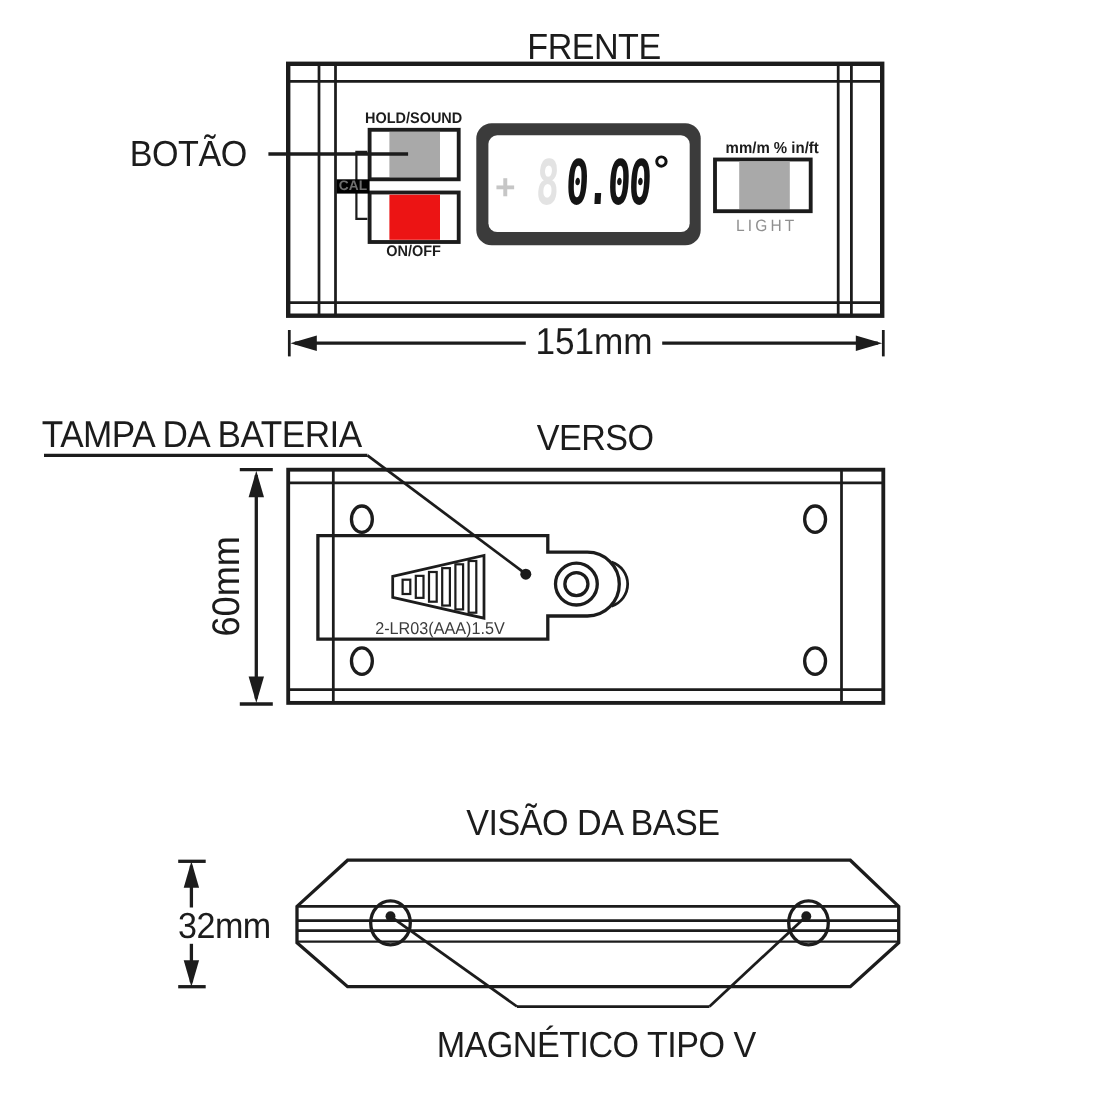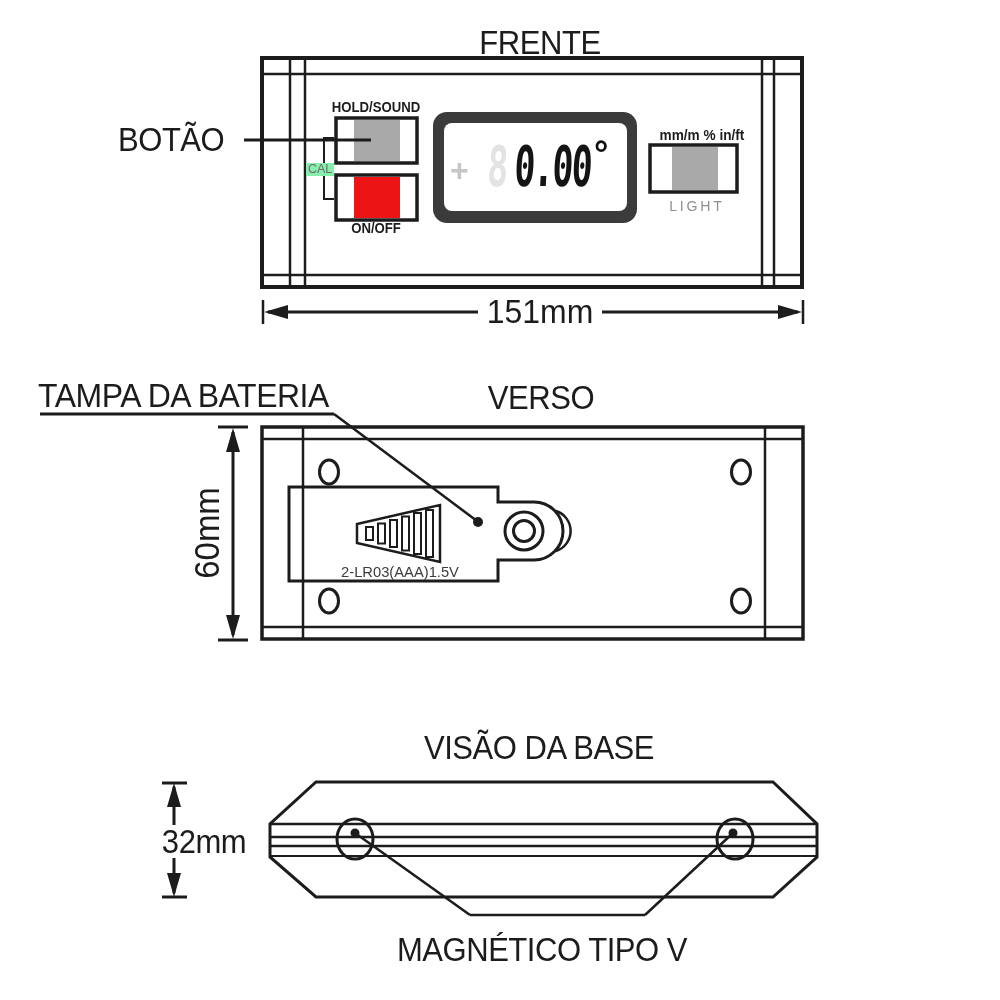--- a/index.html
+++ b/index.html
@@ -7,21 +7,21 @@
           font-family:"Liberation Sans",sans-serif;color:#1c1c1c;}
   #line-art{position:absolute;left:0;top:0;}
   .t{position:absolute;white-space:nowrap;line-height:1;color:#1c1c1c;}
   .big{font-size:33px;letter-spacing:-0.5px;}
   .ctr{transform:translateX(-50%) scaleX(.94);}
   .lft{transform:scaleX(.94);transform-origin:left;}
   .dim{font-size:34px;}
   .dim-bg{background:#fff;padding:0 5px;}
   .small-bold{font-size:14px;font-weight:bold;letter-spacing:0;}
   .units{font-size:14.5px;font-weight:bold;}
-  .cal{font-size:12.5px;color:#6e6e6e;background:#86efac;padding:0 2px;}
+  .cal{font-size:12.5px;color:#6e6e6e;background:#000000;padding:0 2px;font-weight:bold;}
   .light{font-size:15px;color:#8f8f8f;letter-spacing:3px;}
   .batt{font-size:15.5px;color:#3c3c3c;transform:translateX(-50%) scaleX(.95);}
   .rot{transform:translate(-50%,-50%) rotate(-90deg) scaleX(.94);font-size:35px;}
   .lcd-ghost-plus{font-size:32px;font-weight:bold;color:#c6c6c6;}
   .seg{font-family:"DejaVu Sans Mono",monospace;font-weight:bold;font-size:56px;
        transform:skewX(-3deg) scaleX(.62);transform-origin:left top;}
   .ghost{color:#e3e3e3;}
   .val{color:#141414;letter-spacing:-3px;}
   .deg{font-size:36px;font-weight:bold;color:#111;}
 </style>

